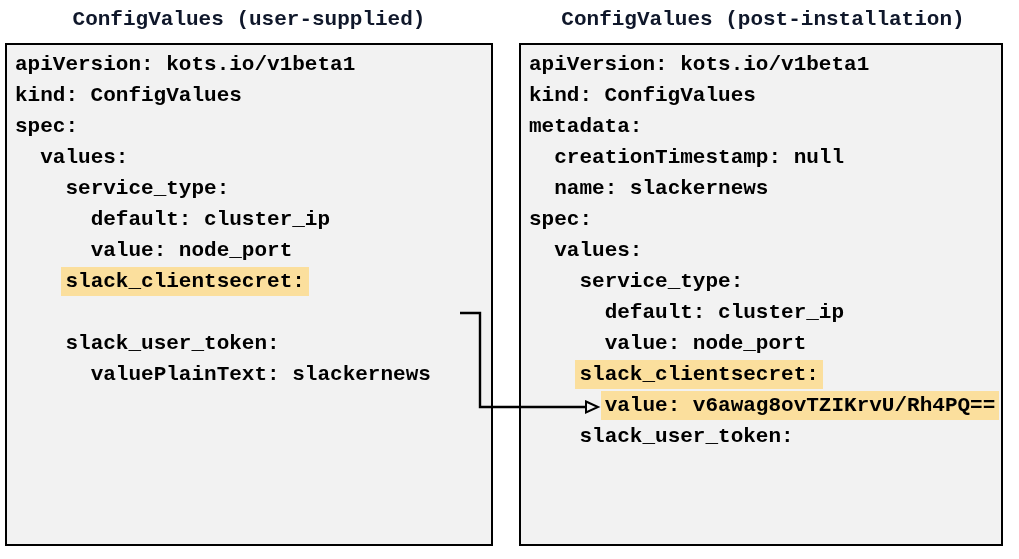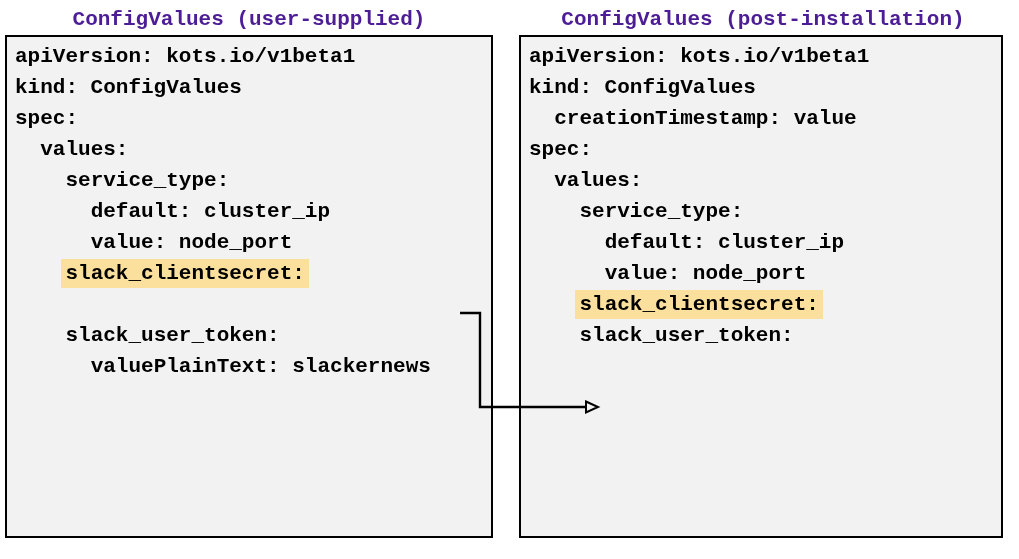--- a/index.html
+++ b/index.html
@@ -5,30 +5,30 @@
   * { margin: 0; padding: 0; box-sizing: border-box; }
   html, body { width: 1019px; height: 559px; background: #ffffff; overflow: hidden; }
   body { position: relative; font-family: "Liberation Mono", "DejaVu Sans Mono", monospace; }
 
   .panel-title {
     position: absolute;
     top: 8px;
     text-align: center;
     font-size: 21px;
     font-weight: 700;
-    color: #4c1d95;
+    color: #0f172a;
     letter-spacing: 0px;
     white-space: pre;
   }
   #title-left  { left: 5px;  width: 488px; }
   #title-right { left: 521px; width: 484px; }
 
   .config-panel {
     position: absolute;
-    top: 35px;
+    top: 43px;
     height: 503px;
     background: #f2f2f2;
     border: 2px solid #000000;
     padding: 4px 0 0 8px;
     overflow: hidden;
   }
   #panel-left  { left: 5px;  width: 488px; }
   #panel-right { left: 519px; width: 484px; }
 
   .code-line {
@@ -69,26 +69,29 @@
   <div class="code-line"><span>      </span><span>value: node_port</span></div>
   <div class="code-line"><span>    </span><span class="hl">slack_clientsecret:</span></div>
   <div class="code-line"><span>      </span></div>
   <div class="code-line"><span>    </span><span>slack_user_token:</span></div>
   <div class="code-line"><span>      </span><span>valuePlainText: slackernews</span></div>
 </div>
 
 <div class="config-panel" id="panel-right">
   <div class="code-line"><span></span><span>apiVersion: kots.io/v1beta1</span></div>
   <div class="code-line"><span></span><span>kind: ConfigValues</span></div>
-  <div class="code-line"><span>  </span><span>creationTimestamp: value</span></div>
+  <div class="code-line"><span></span><span>metadata:</span></div>
+  <div class="code-line"><span>  </span><span>creationTimestamp: null</span></div>
+  <div class="code-line"><span>  </span><span>name: slackernews</span></div>
   <div class="code-line"><span></span><span>spec:</span></div>
   <div class="code-line"><span>  </span><span>values:</span></div>
   <div class="code-line"><span>    </span><span>service_type:</span></div>
   <div class="code-line"><span>      </span><span>default: cluster_ip</span></div>
   <div class="code-line"><span>      </span><span>value: node_port</span></div>
   <div class="code-line"><span>    </span><span class="hl">slack_clientsecret:</span></div>
+  <div class="code-line"><span>      </span><span class="hl">value: v6awag8ovTZIKrvU/Rh4PQ==</span></div>
   <div class="code-line"><span>    </span><span>slack_user_token:</span></div>
 </div>
 
 <svg id="arrow-overlay" viewBox="0 0 1019 559" xmlns="http://www.w3.org/2000/svg">
   <polyline points="460,313 480,313 480,407 586,407" fill="none" stroke="#000000" stroke-width="2.4"></polyline>
   <path d="M 586,401.5 L 598,407 L 586,412.5 Z" fill="none" stroke="#000000" stroke-width="2"></path>
 </svg>
 
 </body></html>

